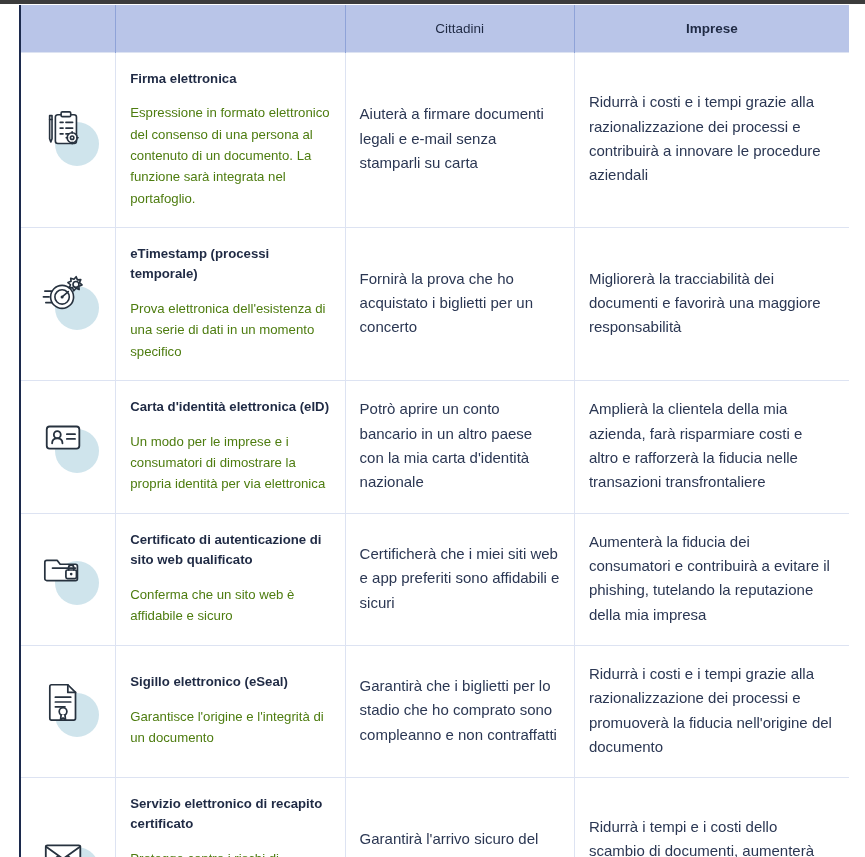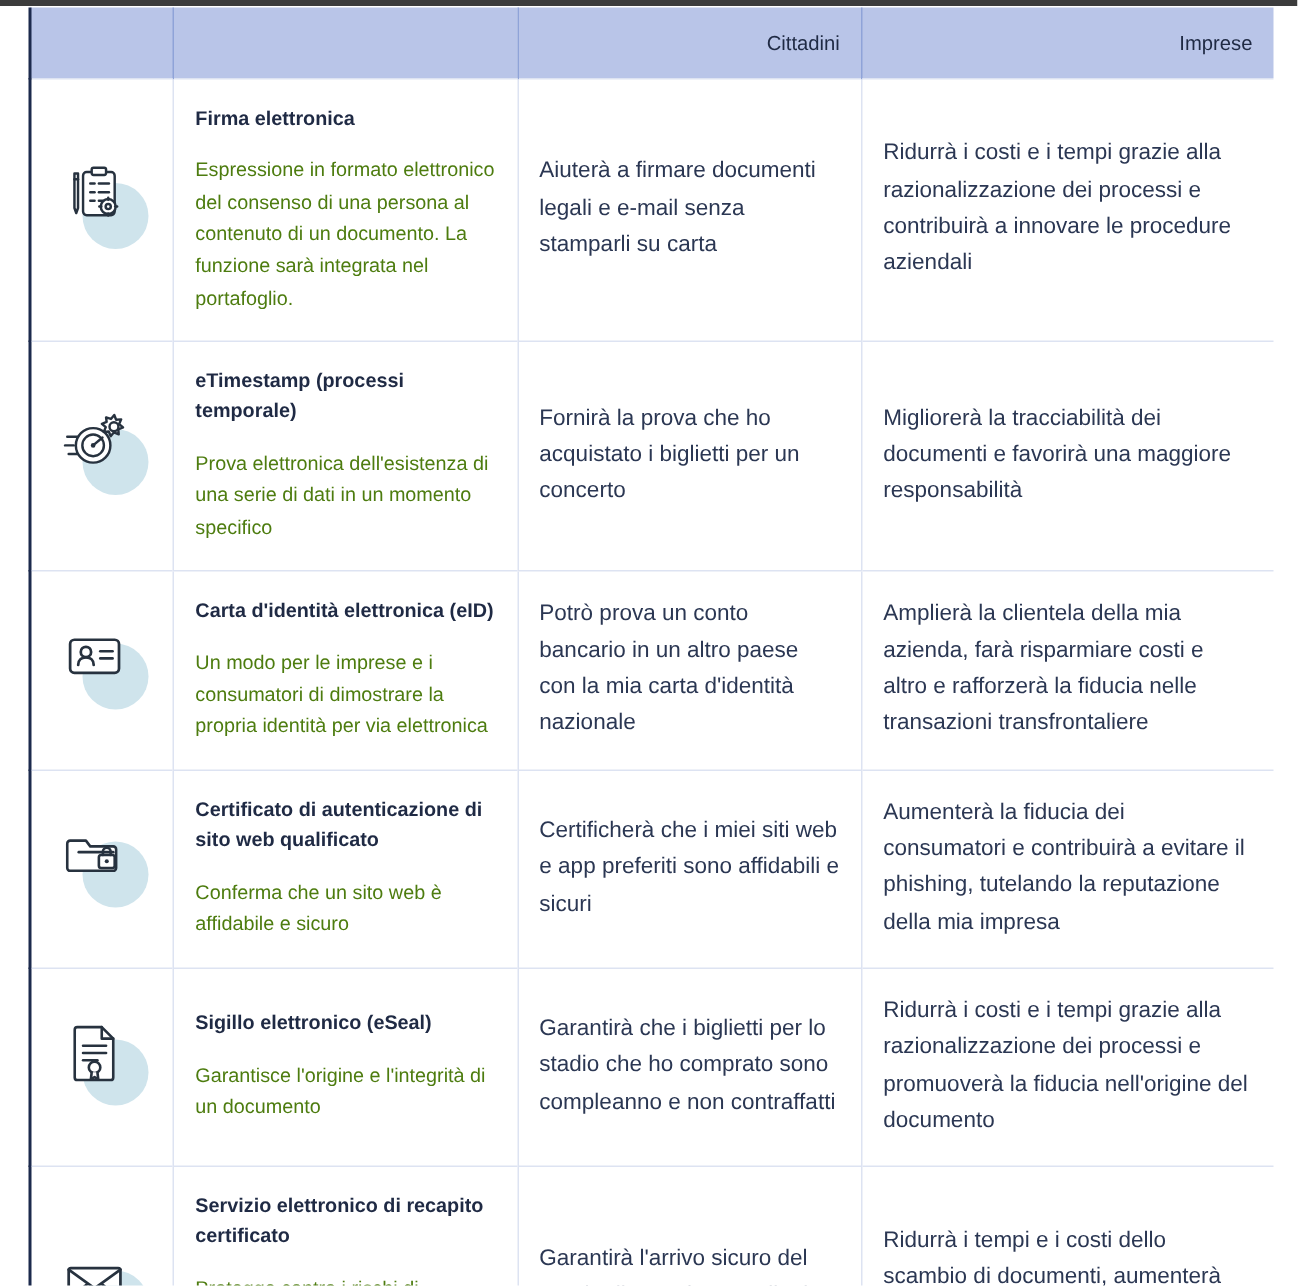--- a/index.html
+++ b/index.html
@@ -37,29 +37,29 @@
   }
   table.eidas col.c-icon  { width: 91px; }
   table.eidas col.c-name  { width: 218px; }
   table.eidas col.c-cit   { width: 218px; }
   table.eidas col.c-imp   { width: 261px; }
 
   thead th {
     background: #b9c5e8;
     height: 47px;
     padding: 0 14px;
-    text-align: right;
+    text-align: center;
     vertical-align: middle;
     font-weight: normal;
     font-size: 13.5px;
     color: #1f2a44;
     border-right: 1px solid #8fa3d8;
     box-sizing: border-box;
   }
-  thead th.last { border-right: none; }
+  thead th.last { border-right: none; font-weight: bold; }
   thead th.blank-a { border-right: 1px solid #8fa3d8; }
 
   tbody td {
     border-top: 1px solid #dde3f2;
     border-right: 1px solid #dde3f2;
     padding: 16px 14px 18px 14px;
     vertical-align: middle;
     font-size: 13.2px;
     line-height: 1.62;
     color: #1f2a44;
@@ -216,21 +216,21 @@
               <line x1="27" y1="20" x2="35.5" y2="20"></line>
               <line x1="27" y1="25" x2="35.5" y2="25"></line>
             </svg>
           </span>
         </td>
         <td>
           <p class="svc-title">Carta d'identità elettronica (eID)</p>
           <p class="svc-desc">Un modo per le imprese e i consumatori di dimostrare la propria identità per via elettronica</p>
         </td>
         <td>
-          <p class="cell-text">Potrò prova un conto bancario in un altro paese con la mia carta d'identità nazionale</p>
+          <p class="cell-text">Potrò aprire un conto bancario in un altro paese con la mia carta d'identità nazionale</p>
         </td>
         <td class="last">
           <p class="cell-text">Amplierà la clientela della mia azienda, farà risparmiare costi e altro e rafforzerà la fiducia nelle transazioni transfrontaliere</p>
         </td>
       </tr>
 
       <tr>
         <td class="icon-cell">
           <span class="icon-badge">
             <span class="disc"></span>

